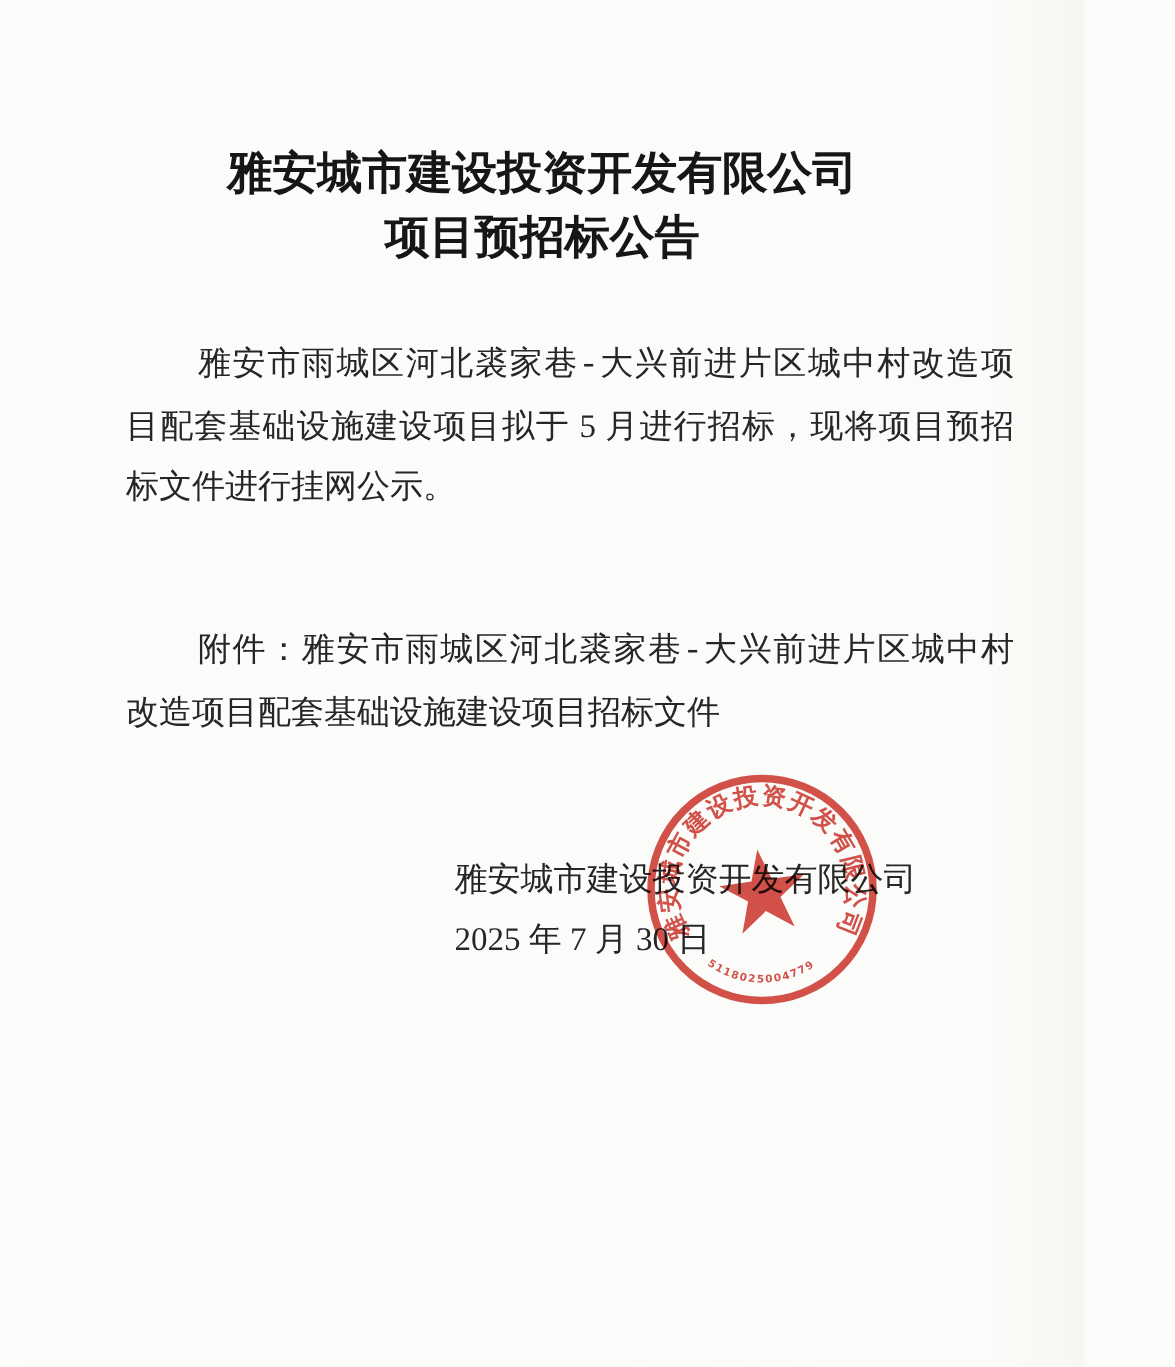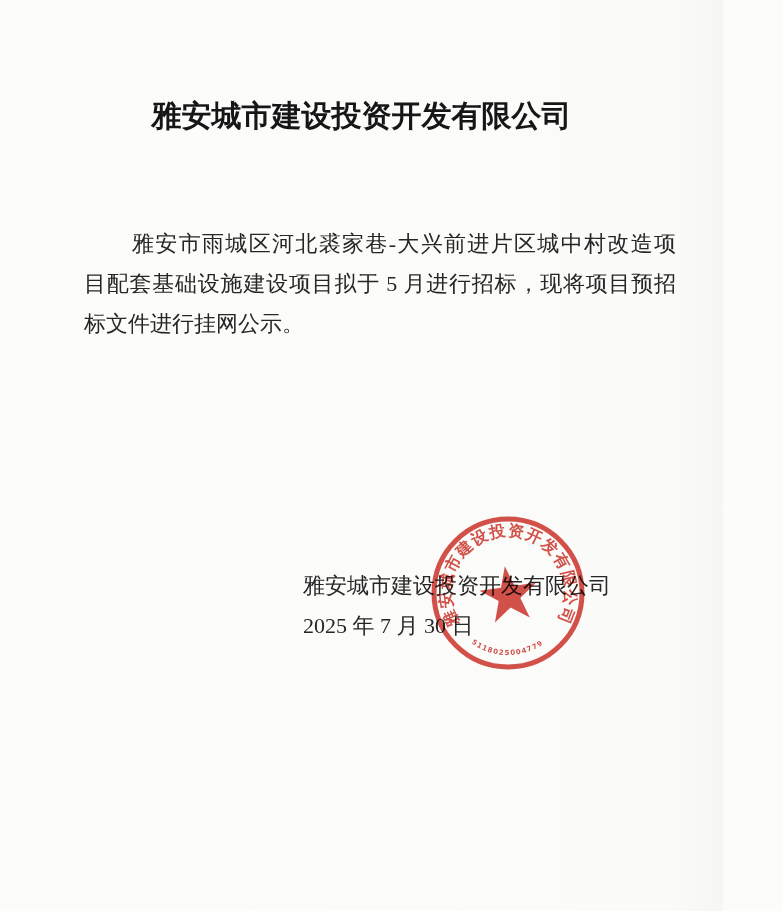--- a/index.html
+++ b/index.html
@@ -36,21 +36,21 @@
     line-height: 40px;
     color: #262626;
   }
   .para-main { top: 224px; }
   .para-attachment { top: 415px; }
   .jline {
     text-align: justify;
     text-align-last: justify;
     white-space: nowrap;
   }
-  .jline.indent { padding-left: 48px; }
+  .jline.indent { padding-left: 48px; font-family: Liberation Mono, monospace; }
   .jline.last {
     text-align-last: left;
     text-align: right;
   }
   .signature-block {
     position: absolute;
     top: 566px;
     right: 118px;
     width: 302px;
     font-size: 22px;
@@ -80,28 +80,33 @@
     font-weight: bold;
   }
 </style>
 </head>
 <body>
 
 <div class="page">
 
   <div class="doc-title">
     <div>雅安城市建设投资开发有限公司</div>
+    <div>项目预招标公告</div>
   </div>
 
   <div class="body-block para-main">
     <div class="jline indent">雅安市雨城区河北裘家巷-大兴前进片区城中村改造项</div>
     <div class="jline">目配套基础设施建设项目拟于 5 月进行招标，现将项目预招</div>
     <div class="jline last">标文件进行挂网公示。</div>
   </div>
 
+  <div class="body-block para-attachment">
+    <div class="jline indent">附件：雅安市雨城区河北裘家巷-大兴前进片区城中村</div>
+    <div class="jline last">改造项目配套基础设施建设项目招标文件</div>
+  </div>
 
   <div class="signature-block">
     <div class="signature-company">雅安城市建设投资开发有限公司</div>
     <div class="signature-date">2025 年 7 月 30 日</div>
   </div>
 
   <div class="seal">
     <svg viewBox="0 0 158 158">
       <defs>
         <path id="sealArcTop" d="M 30.7 109.2 A 57 57 0 1 1 127.3 109.2" fill="none"></path>

